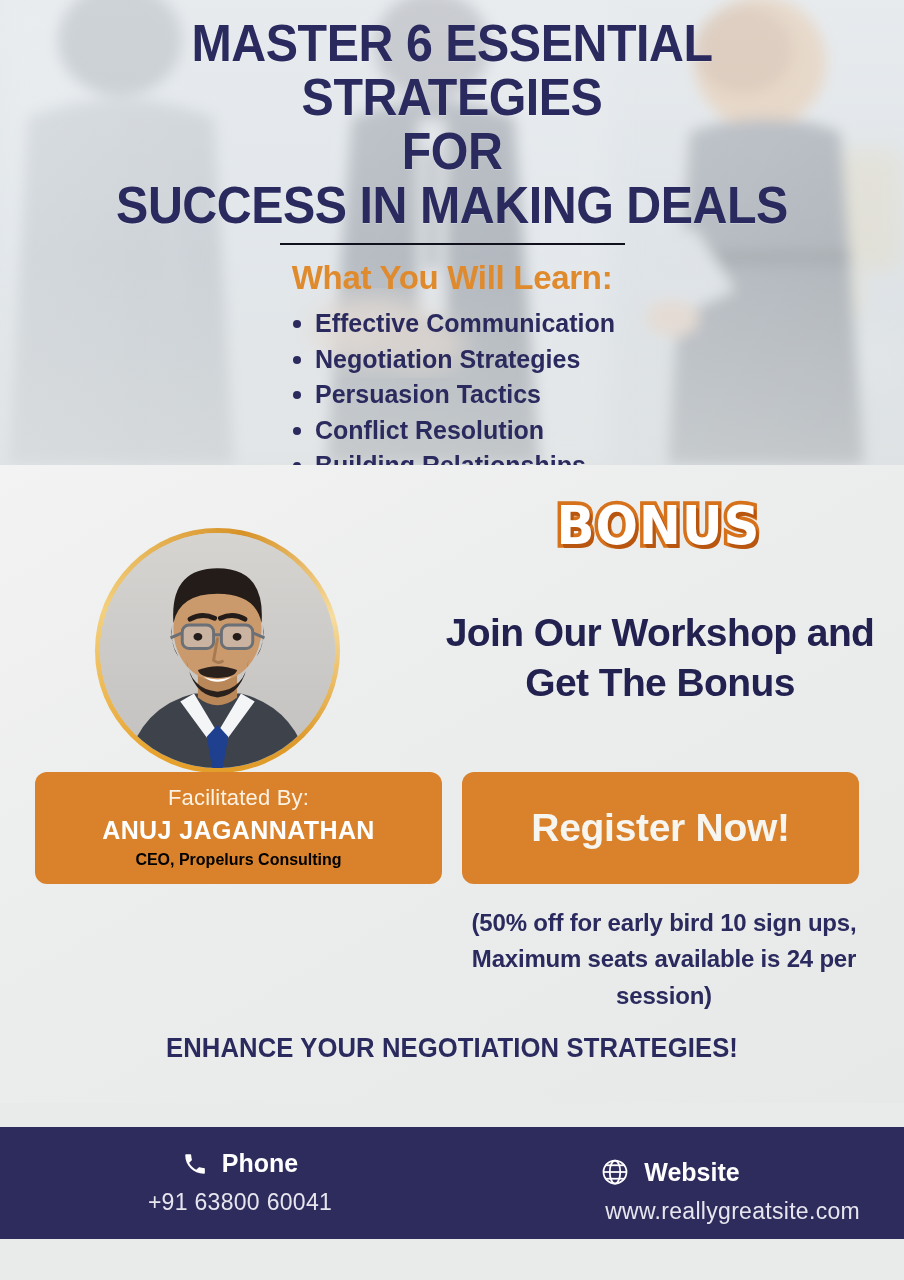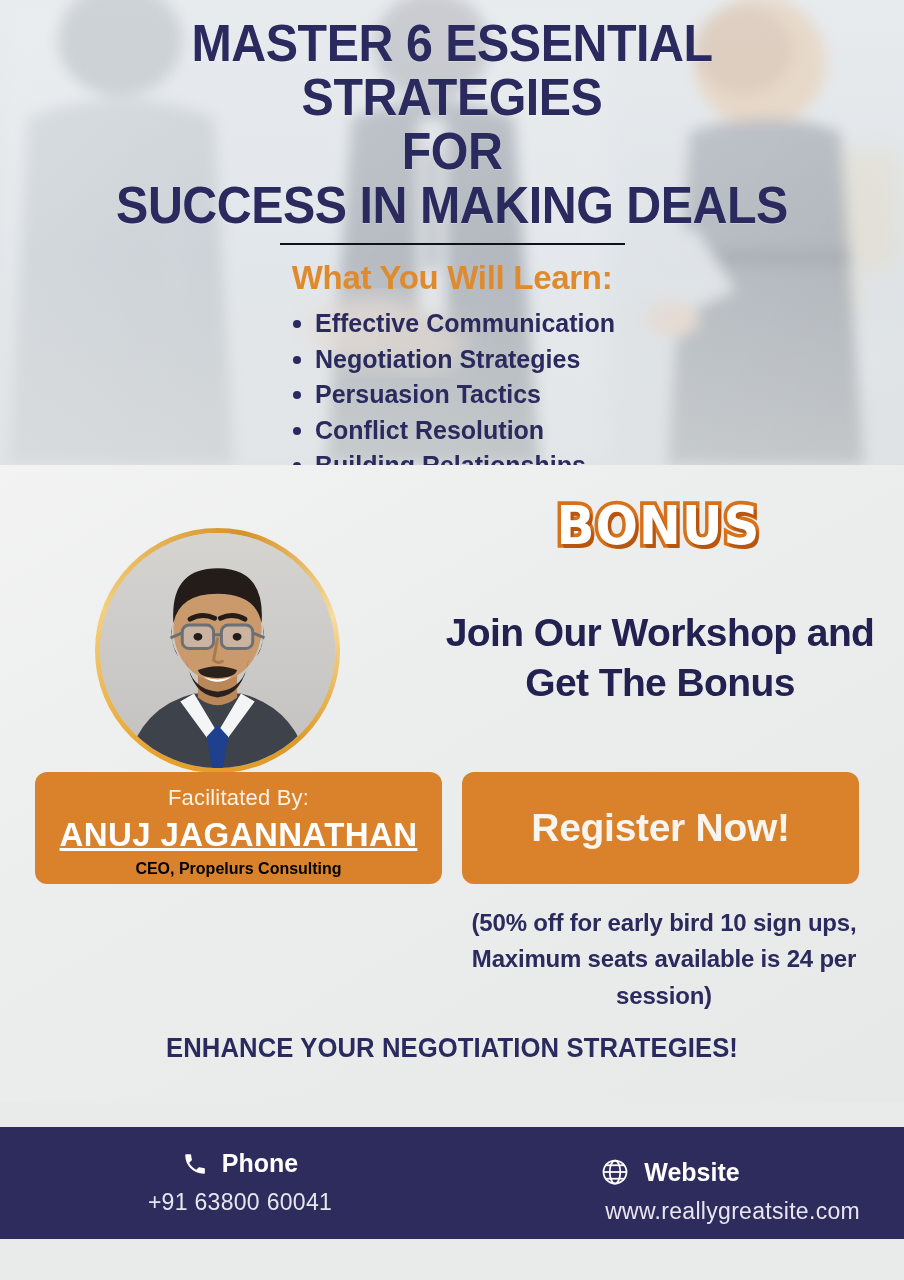--- a/index.html
+++ b/index.html
@@ -175,25 +175,24 @@
     padding-top: 13px;
   }
   .fac-label {
     color: #fdf2e3;
     font-size: 22px;
     font-weight: 400;
     letter-spacing: 0.2px;
   }
   .fac-name {
     color: #ffffff;
-    font-size: 33px;
+    font-size: 25px;
     font-weight: 700;
     letter-spacing: 0.4px;
     margin-top: 5px;
-    text-decoration: underline;
   }
   .fac-role {
     color: #000000;
     font-size: 16px;
     font-weight: 700;
     margin-top: 6px;
   }
 
   
   .register-btn {

